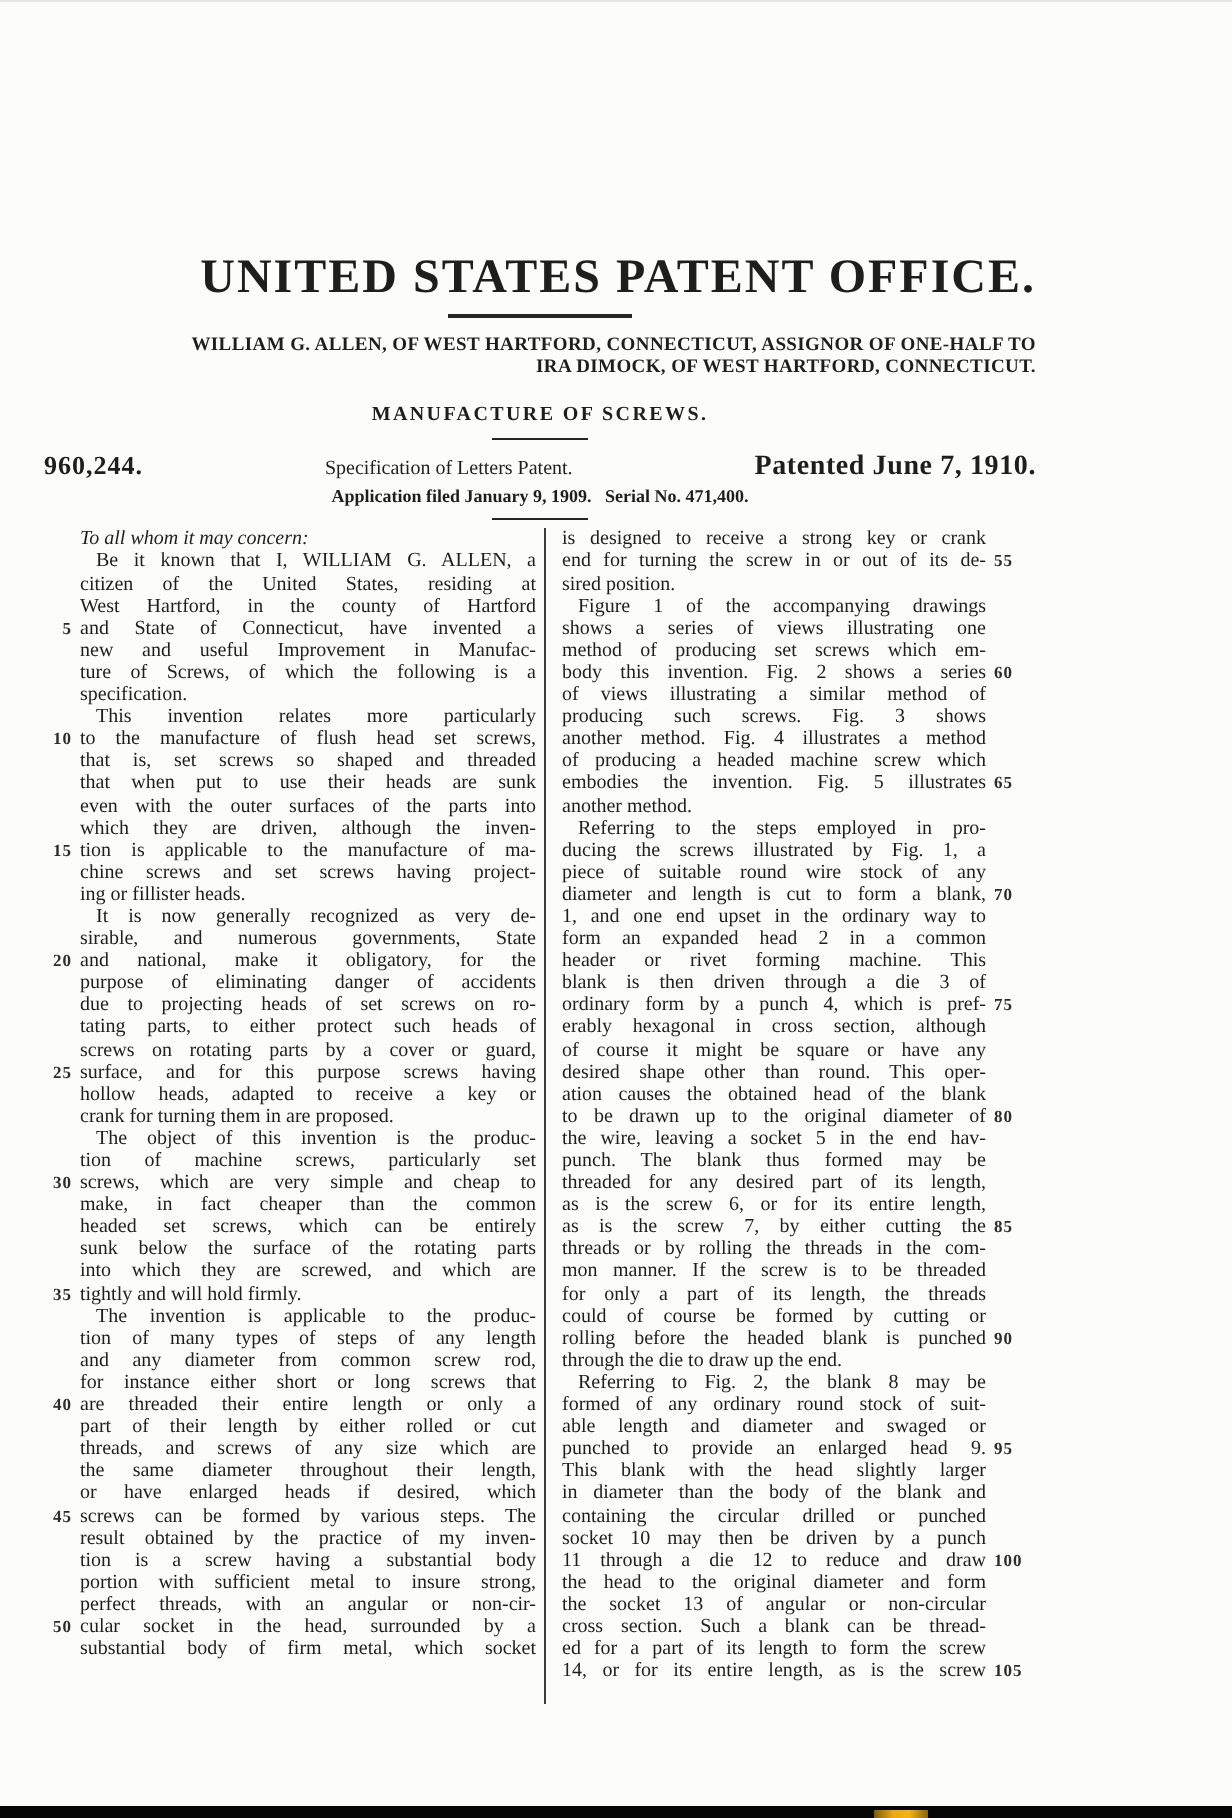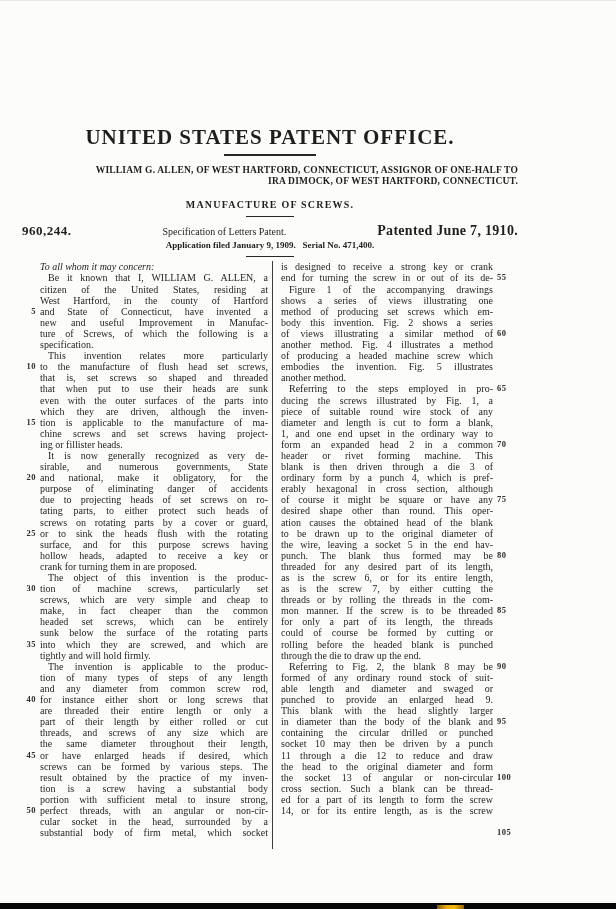--- a/index.html
+++ b/index.html
@@ -1,20 +1,20 @@
 <!DOCTYPE html>
 <html style="--paper: #fcfcfa; --ink: #1e1e1c; --scanbar: #070707; --patch: #eaa90f;"><head>
 <meta charset="utf-8">
 <style>
   html,body{margin:0;padding:0;background:#888;}
   .page{position:relative;width:616px;height:909px;margin:0 auto;background:var(--paper,#fcfcfa);
         font-family:"Liberation Serif",serif;color:var(--ink,#1e1e1c);overflow:hidden;
         border-top:1px solid #e6e6e2;}
   .content{position:absolute;left:22px;top:0;width:496px;}
-  .office-title{margin-top:126px;text-align:center;font-size:21px;font-weight:700;
+  .office-title{margin-top:126px;text-align:right;font-size:24px;font-weight:700;
         letter-spacing:1px;line-height:1;white-space:nowrap;}
   .rule{border:none;border-top:2px solid #262626;width:92px;margin:6px auto 0;height:0;}
   .rule.thin{border-top-width:1px;width:48px;}
   .grantee{margin-top:9px;text-align:right;font-weight:700;font-size:9.5px;line-height:11px;
         letter-spacing:.2px;}
   .subject{margin-top:12px;text-align:center;font-weight:700;font-size:10px;letter-spacing:1.2px;}
   .patent-row{display:flex;justify-content:space-between;align-items:baseline;margin-top:6px;line-height:1.1;}
   .pat-no{font-size:13px;font-weight:700;letter-spacing:.5px;}
   .spec-label{font-size:10px;font-weight:400;}
   .patented{font-size:14px;font-weight:700;letter-spacing:.3px;}
@@ -136,21 +136,20 @@
           <div class="bline">tion is applicable to the manufacture of ma-</div>
           <div class="bline">chine screws and set screws having project-</div>
           <div class="bline pend">ing or fillister heads.</div>
           <div class="bline pstart">It is now generally recognized as very de-</div>
           <div class="bline">sirable, and numerous governments, State</div>
           <div class="bline">and national, make it obligatory, for the</div>
           <div class="bline">purpose of eliminating danger of accidents</div>
           <div class="bline">due to projecting heads of set screws on ro-</div>
           <div class="bline">tating parts, to either protect such heads of</div>
           <div class="bline">screws on rotating parts by a cover or guard,</div>
-          <div class="bline">or to sink the heads flush with the rotating</div>
           <div class="bline">surface, and for this purpose screws having</div>
           <div class="bline">hollow heads, adapted to receive a key or</div>
           <div class="bline pend">crank for turning them in are proposed.</div>
           <div class="bline pstart">The object of this invention is the produc-</div>
           <div class="bline">tion of machine screws, particularly set</div>
           <div class="bline">screws, which are very simple and cheap to</div>
           <div class="bline">make, in fact cheaper than the common</div>
           <div class="bline">headed set screws, which can be entirely</div>
           <div class="bline">sunk below the surface of the rotating parts</div>
           <div class="bline">into which they are screwed, and which are</div>
@@ -169,25 +168,27 @@
           <div class="bline">tion is a screw having a substantial body</div>
           <div class="bline">portion with sufficient metal to insure strong,</div>
           <div class="bline">perfect threads, with an angular or non-cir-</div>
           <div class="bline">cular socket in the head, surrounded by a</div>
           <div class="bline">substantial body of firm metal, which socket</div>
         </div>
       <div class="divider"></div>
       <div class="col cright" id="right-col">
           <div class="bline">is designed to receive a strong key or crank</div>
           <div class="bline">end for turning the screw in or out of its de-</div>
+          <div class="bline pend">sired position.</div>
           <div class="bline pstart">Figure 1 of the accompanying drawings</div>
           <div class="bline">shows a series of views illustrating one</div>
           <div class="bline">method of producing set screws which em-</div>
           <div class="bline">body this invention.  Fig. 2 shows a series</div>
           <div class="bline">of views illustrating a similar method of</div>
+          <div class="bline">producing such screws.  Fig. 3 shows</div>
           <div class="bline">another method.  Fig. 4 illustrates a method</div>
           <div class="bline">of producing a headed machine screw which</div>
           <div class="bline">embodies the invention.  Fig. 5 illustrates</div>
           <div class="bline pend">another method.</div>
           <div class="bline pstart">Referring to the steps employed in pro-</div>
           <div class="bline">ducing the screws illustrated by Fig. 1, a</div>
           <div class="bline">piece of suitable round wire stock of any</div>
           <div class="bline">diameter and length is cut to form a blank,</div>
           <div class="bline">1, and one end upset in the ordinary way to</div>
           <div class="bline">form an expanded head 2 in a common</div>

